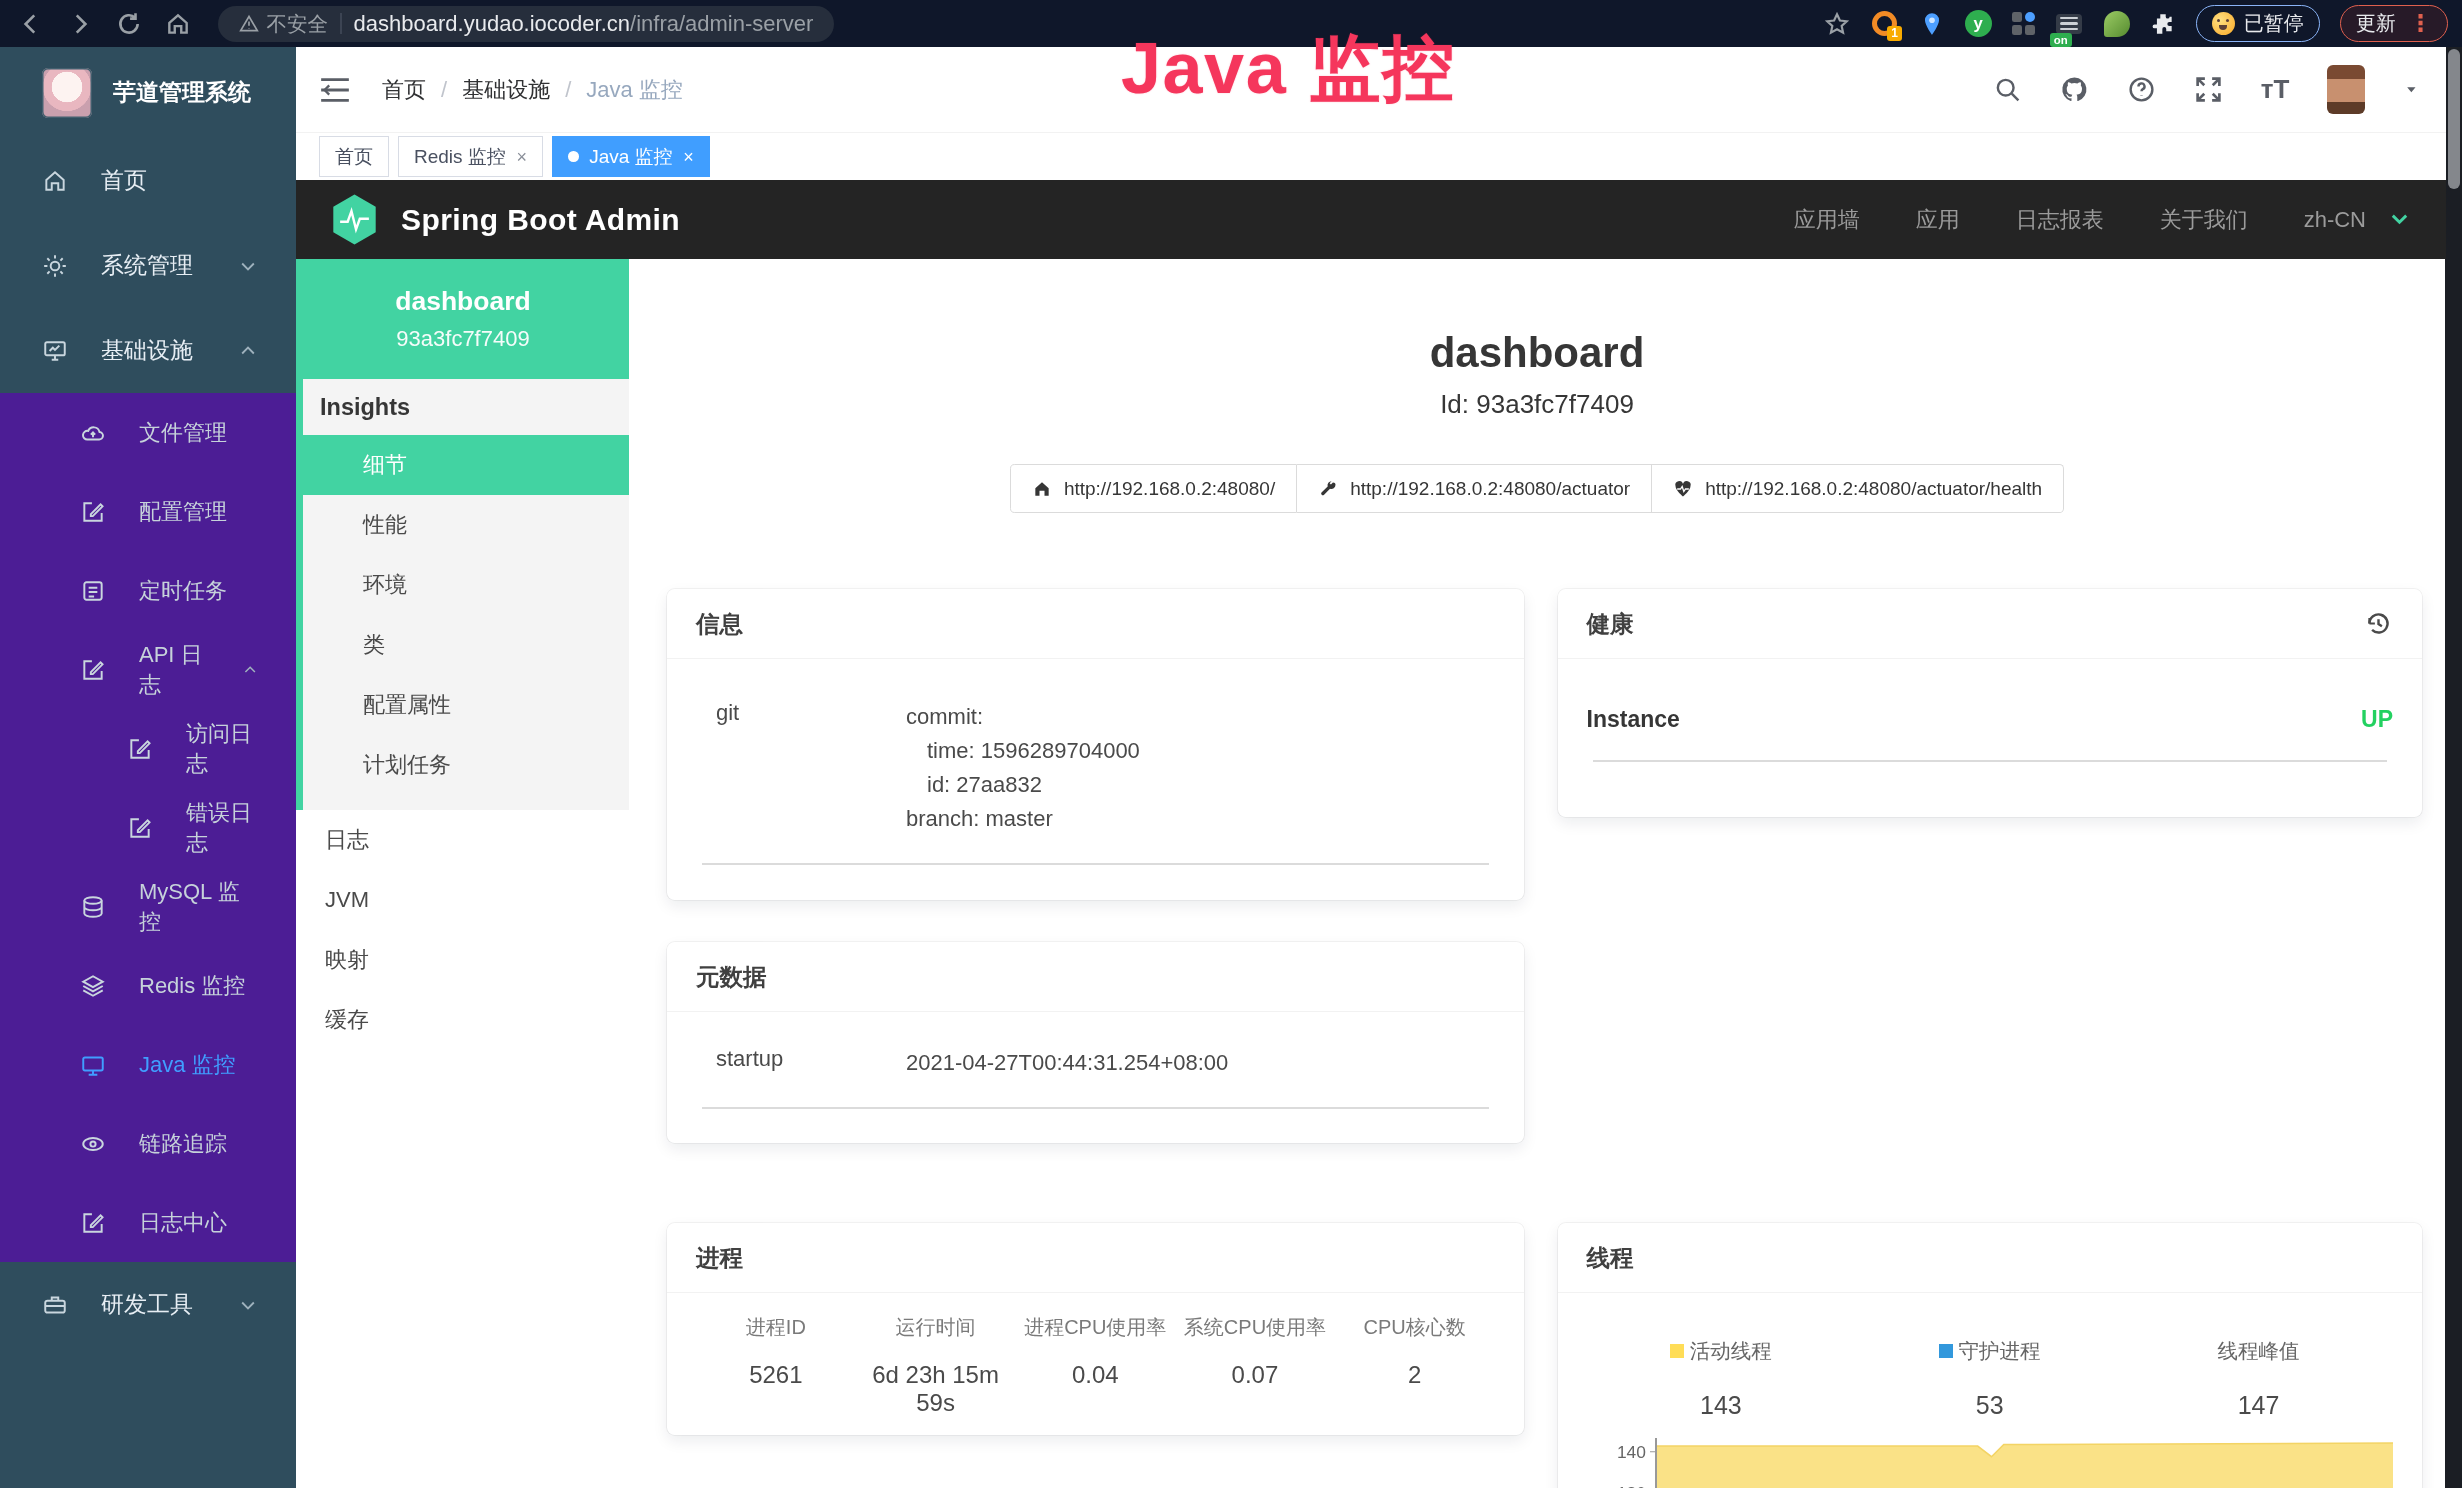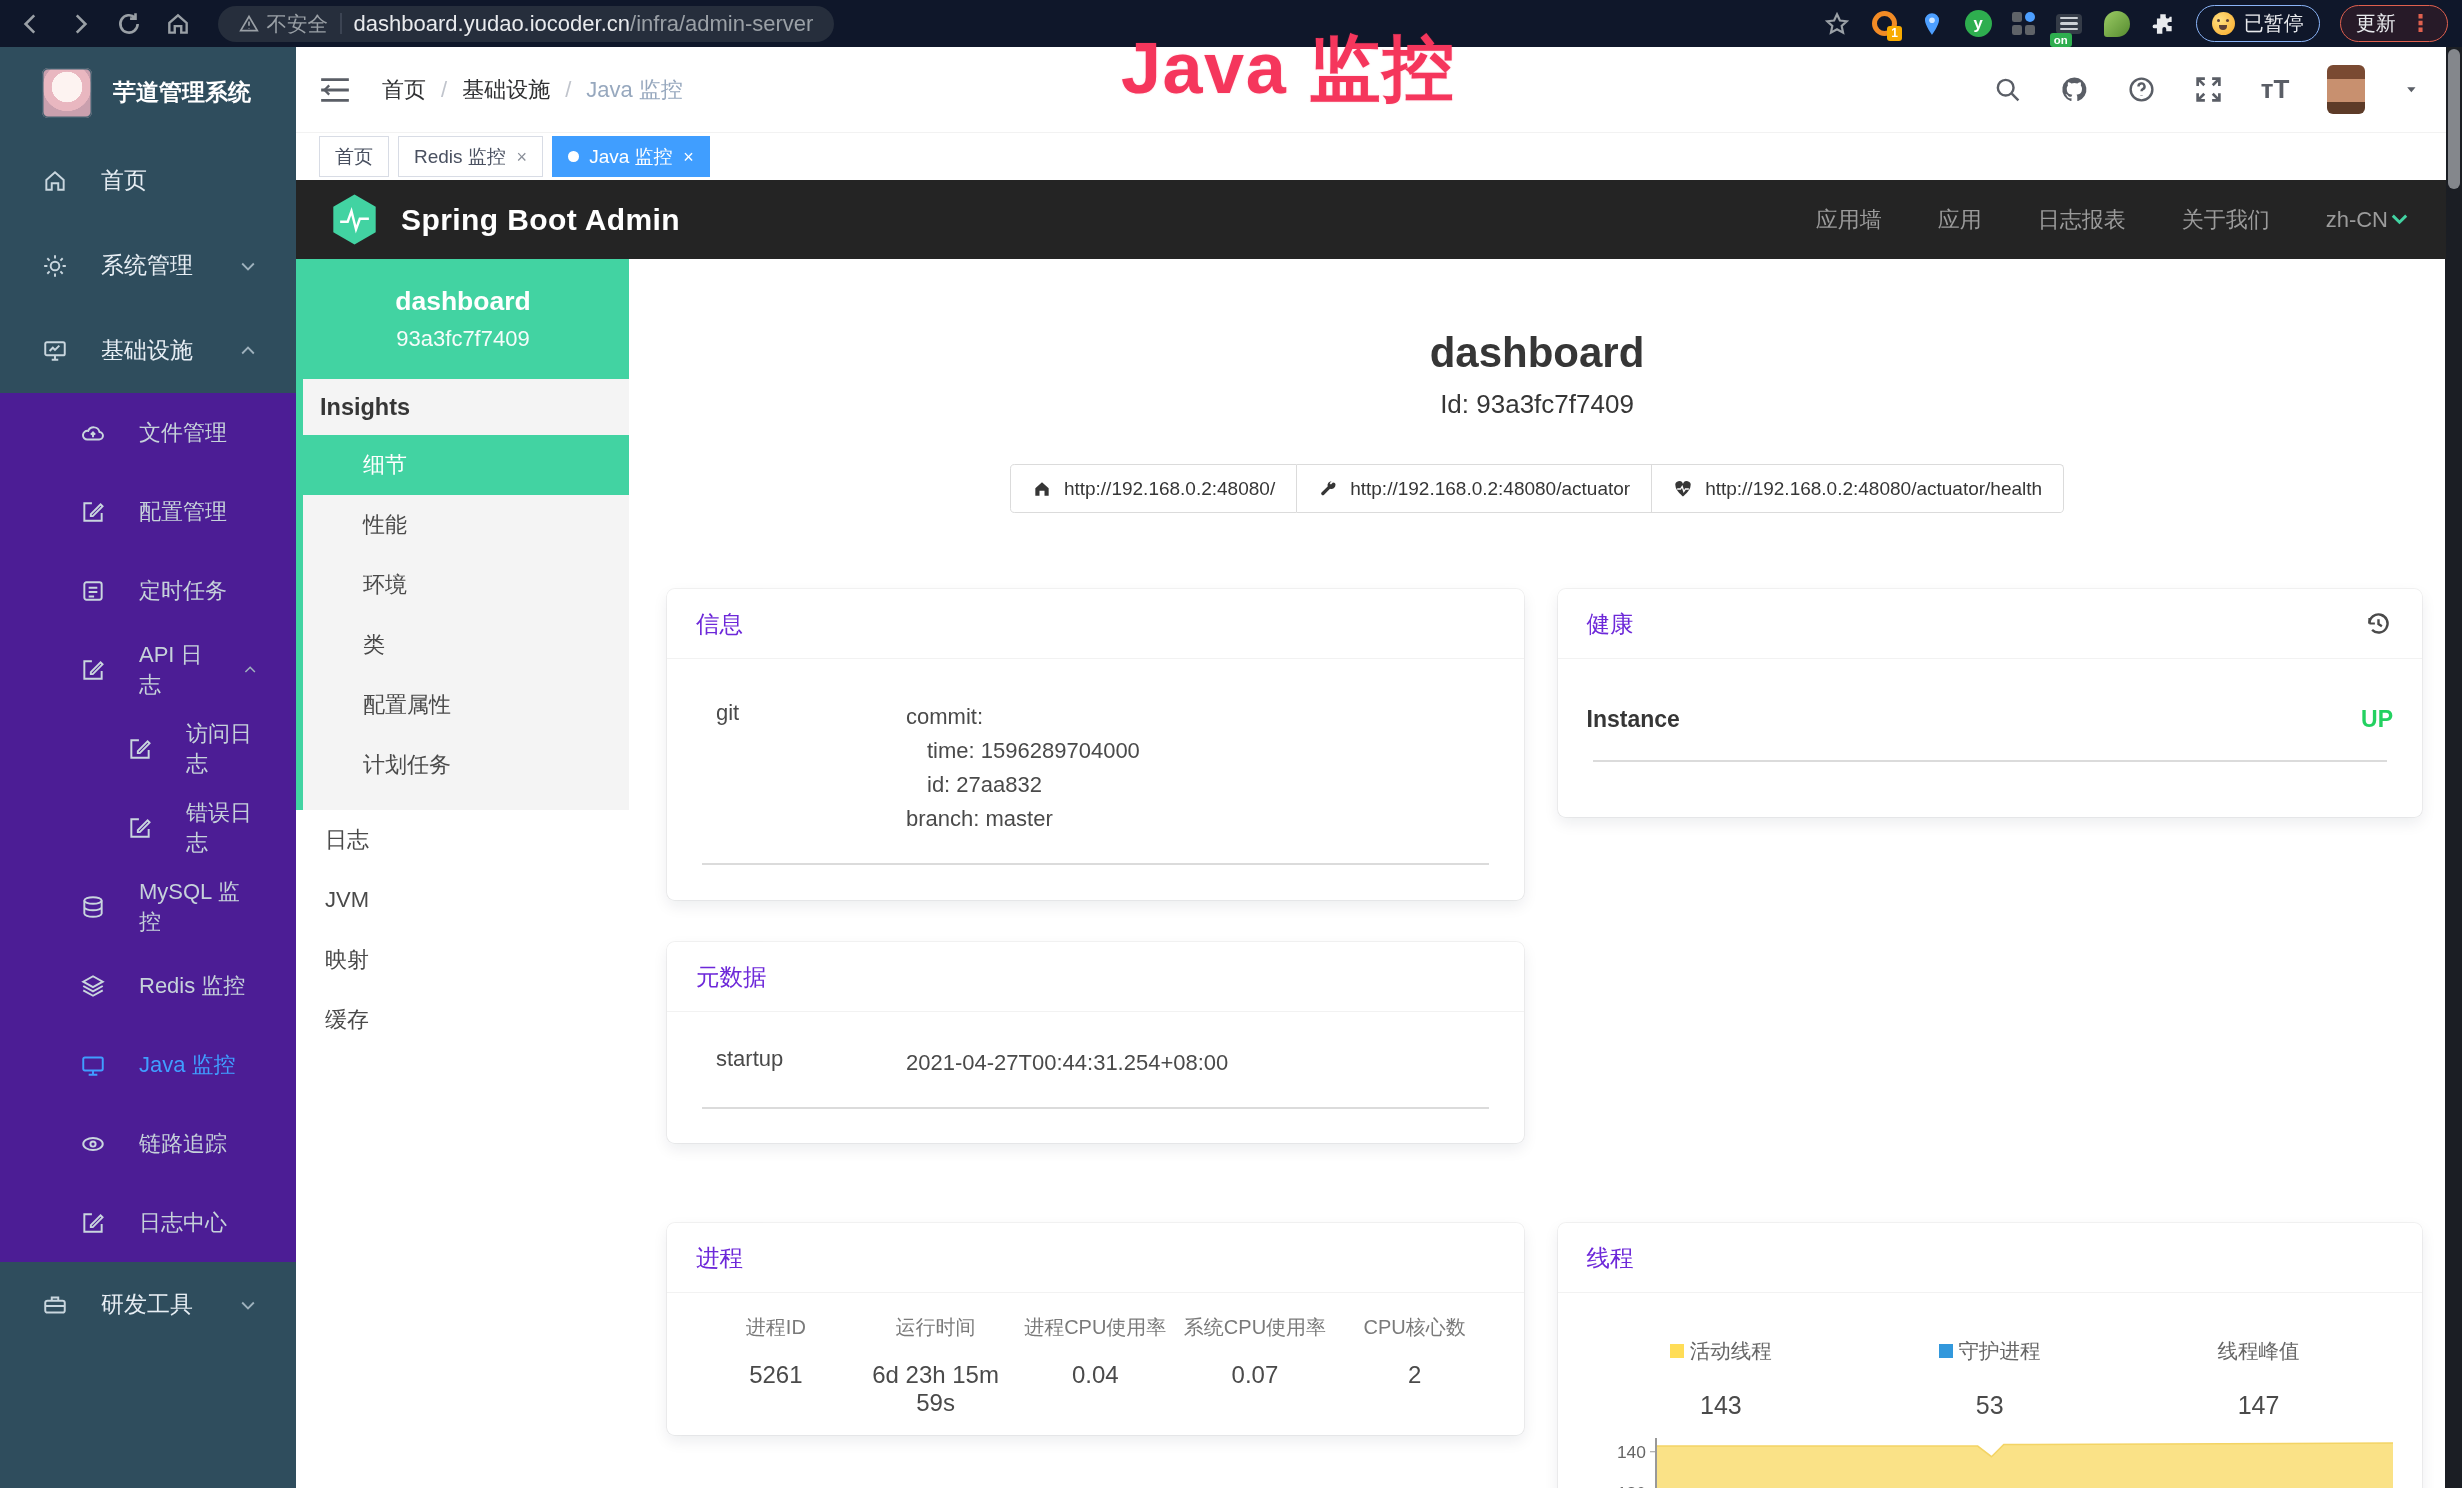--- a/index.html
+++ b/index.html
@@ -88,21 +88,21 @@
   .tag.active{background:#409eff;border-color:#409eff;color:#fff;}
   .tag.active .x{color:#fff;}
   .tdot{width:10.6px;height:10.6px;border-radius:50%;background:#fff;}
 
   
   .sbahead{position:absolute;left:296px;top:180px;width:2150px;height:79px;background:#242424;
     display:flex;align-items:center;padding:0 35px;box-sizing:border-box;gap:23px;}
   .hexlogo{width:47px;height:53px;}
   .brand{font-size:30px;font-weight:bold;color:#fff;letter-spacing:0.4px;}
   .sbanav{margin-left:auto;display:flex;align-items:center;gap:56px;font-size:22px;color:#9b9b9b;}
-  .langwrap{display:flex;align-items:flex-start;gap:0;}
+  .langwrap{display:flex;align-items:flex-start;gap:22px;}
   .gcaret{width:23px;height:23px;color:#42d3a2;}
 
   
   .sbaside{position:absolute;left:296px;top:259px;width:334px;bottom:0;background:#fff;}
   .instance{height:120px;background:#42d3a2;color:#fff;display:flex;flex-direction:column;
     align-items:center;justify-content:center;gap:9px;}
   .iname{font-size:26.5px;font-weight:bold;}
   .iid{font-size:22px;opacity:.95;}
   .group{position:relative;background:#f4f4f4;padding-bottom:15px;}
   .group:before{content:"";position:absolute;left:0;top:0;bottom:0;width:6.8px;background:#42d3a2;}
@@ -125,21 +125,21 @@
   .lico{width:20px;height:20px;color:#363636;flex:none;}
 
   .cards{display:flex;gap:34px;padding:76px 23px 0 38px;align-items:flex-start;}
   .col{display:flex;flex-direction:column;}
   .colL{width:857px;}
   .colR{width:865px;}
   .card{background:#fff;border-radius:7.6px;box-shadow:0 6px 15px rgba(15,25,50,.08),0 0 0 0.8px #f0f0f0;
     box-sizing:border-box;overflow:hidden;}
   .chead{display:flex;align-items:center;justify-content:space-between;height:70px;padding:0 29px;
     border-bottom:1.5px solid #f2f2f2;box-sizing:border-box;}
-  .ctitle{font-size:23.5px;font-weight:normal;color:#6d28d9;}
+  .ctitle{font-size:23.5px;font-weight:bold;color:#404040;}
   .hist{width:29px;height:29px;color:#4a4a4a;cursor:pointer;}
   .cbody{padding:0 29px;}
   .kv{display:flex;font-size:22px;color:#4a4a4a;}
   .kv .k{width:190px;padding-left:20px;flex:none;}
   .kv .v{line-height:1.55;}
   .ind{padding-left:21px;}
   .sep{height:1.5px;background:#dbdbdb;margin:27px 6px 0 6px;}
   .hrow{display:flex;align-items:center;justify-content:space-between;font-size:23px;color:#363636;}
   .hrow .ilab{font-weight:bold;color:#363636;}
   .up{color:#23d160;font-weight:bold;}

